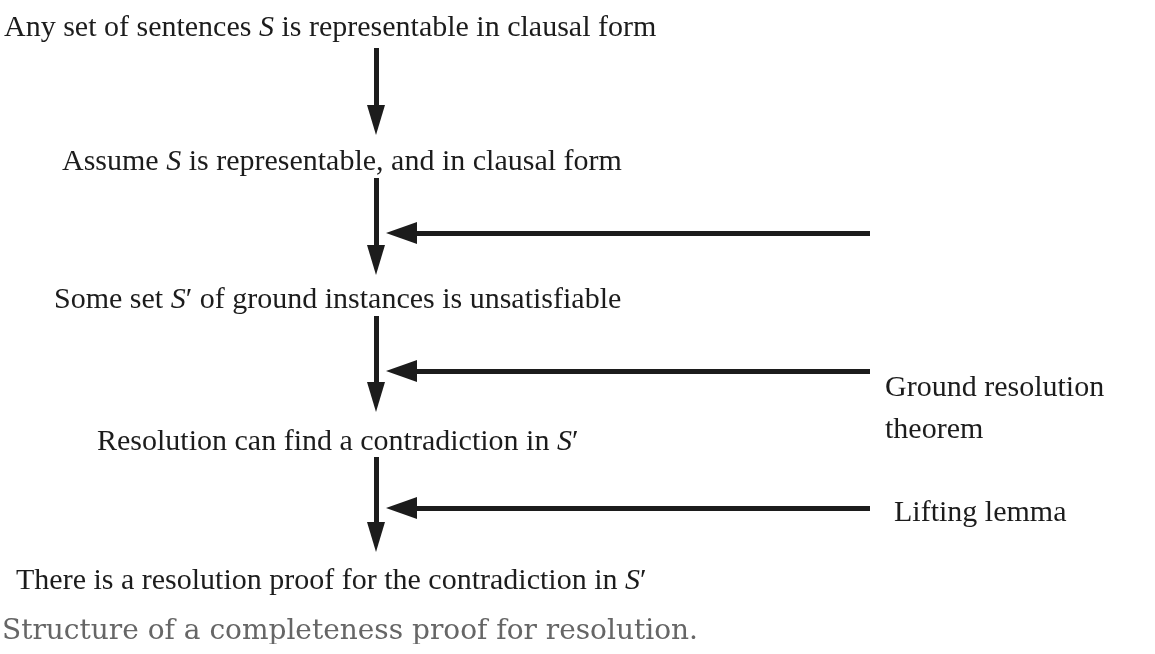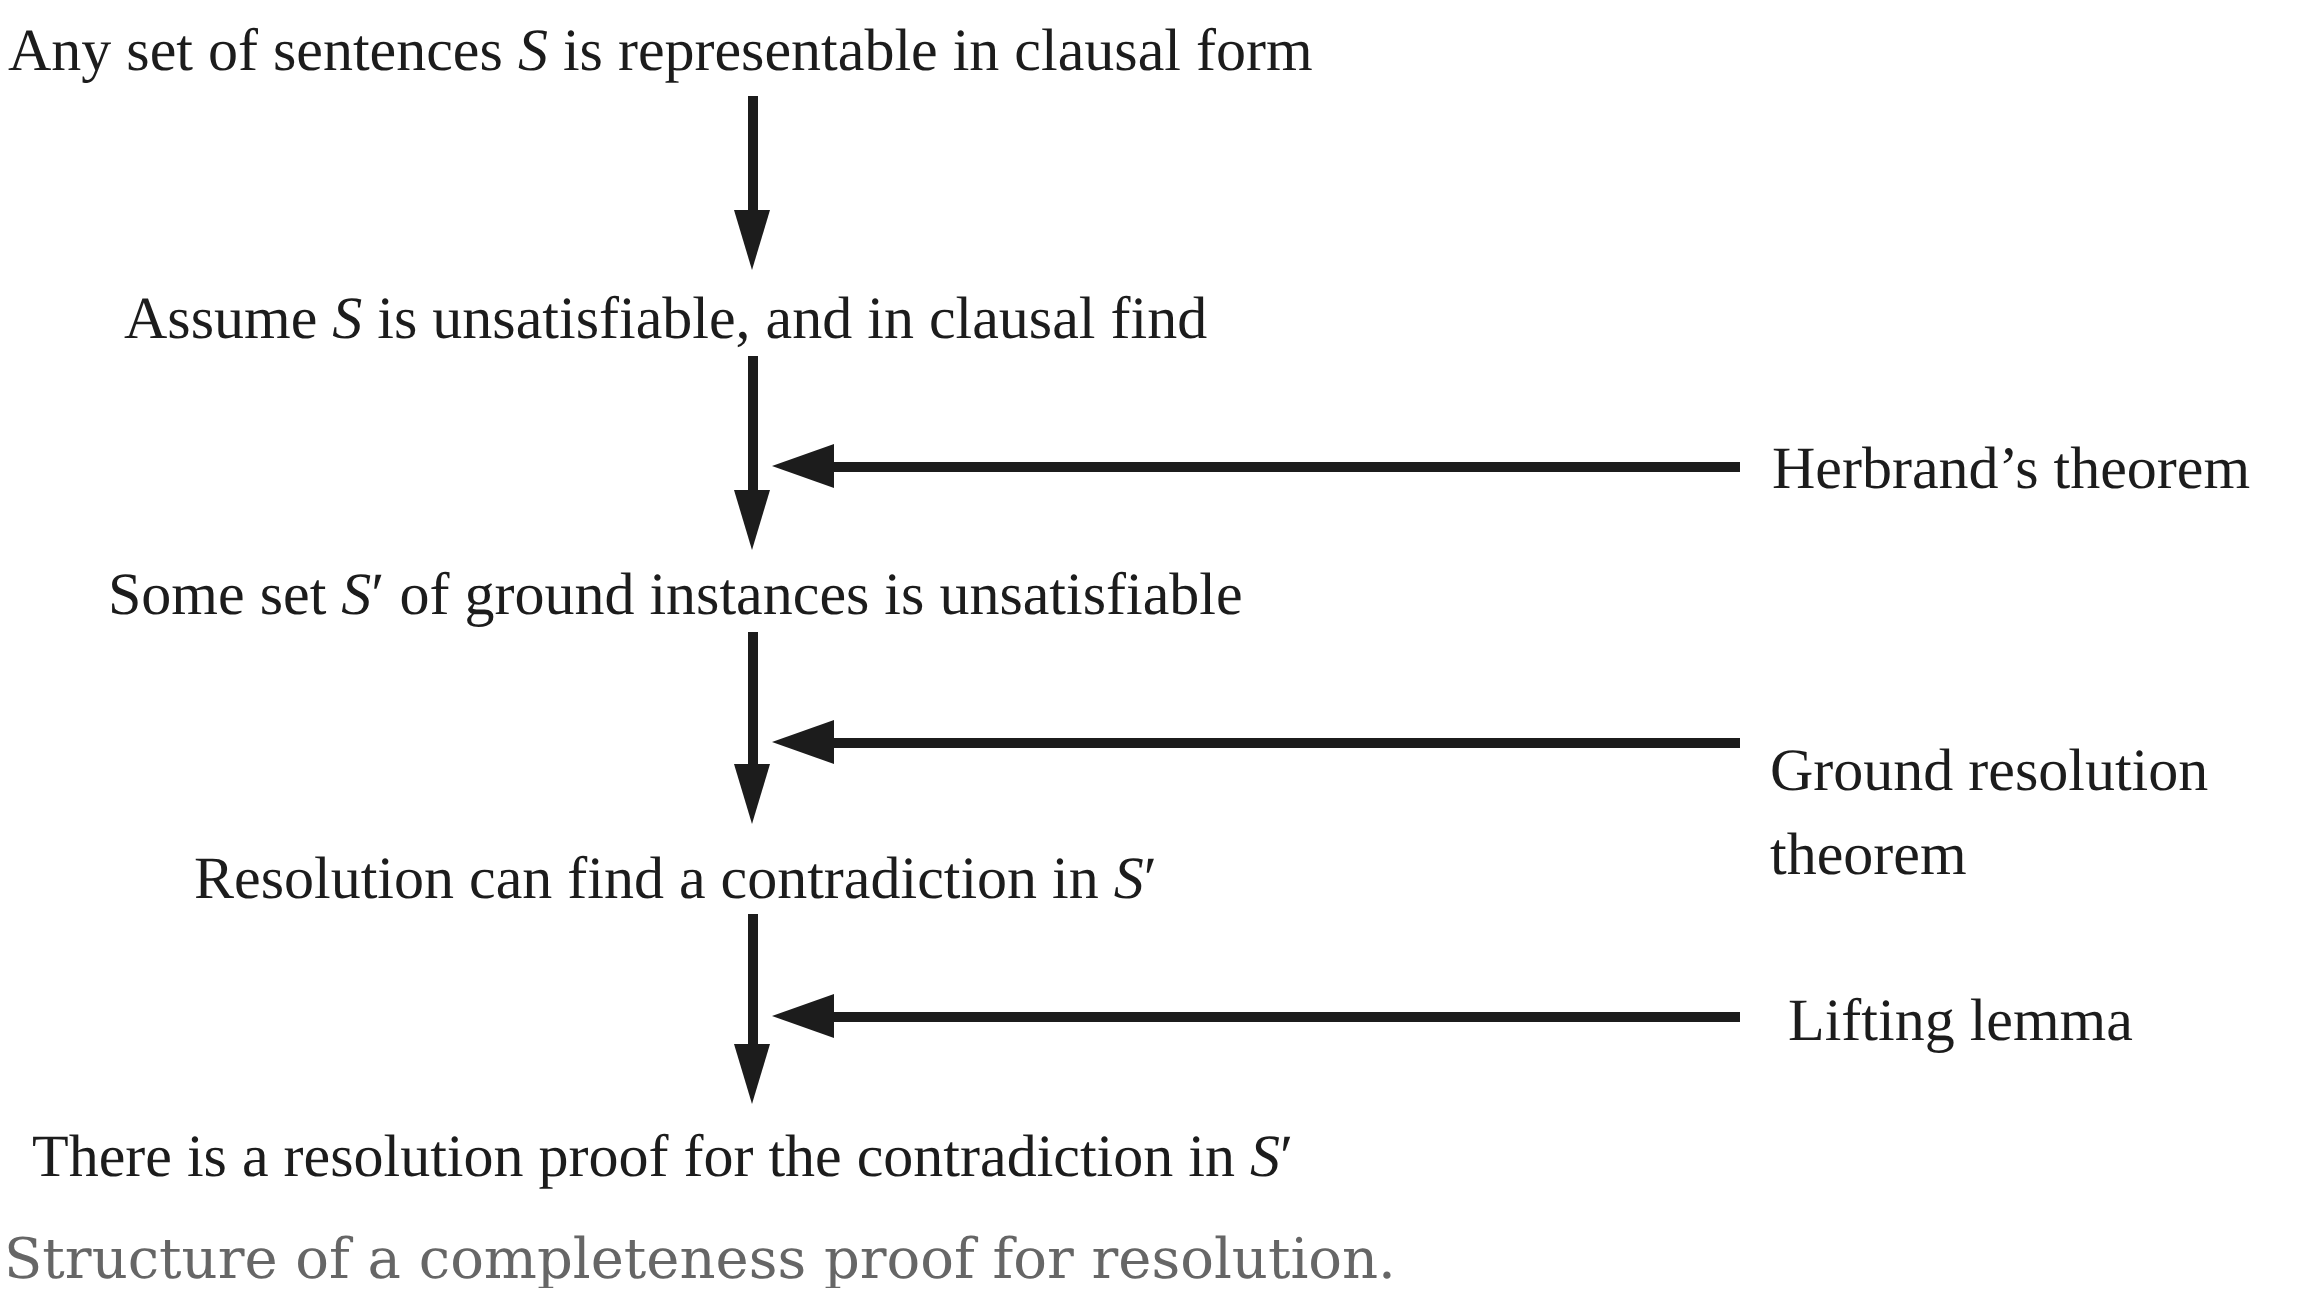--- a/index.html
+++ b/index.html
@@ -80,21 +80,21 @@
     white-space:nowrap;
   }
 </style>
 </head>
 <body>
 
 <div class="figure">
 
   <div class="step" style="left:4px;top:9px;"><span>Any set of sentences </span><span class="italic">S</span><span> is representable in clausal form</span></div>
 
-  <div class="step" style="left:62px;top:143px;"><span>Assume </span><span class="italic">S</span><span> is unsatisfiable, and in clausal find</span></div>
+  <div class="step" style="left:62px;top:143px;"><span>Assume </span><span class="italic">S</span><span> is representable, and in clausal form</span></div>
 
   <div class="step" style="left:54px;top:281px;"><span>Some set </span><span class="italic">S</span><span>′ of ground instances is unsatisfiable</span></div>
 
   <div class="step" style="left:97px;top:423px;"><span>Resolution can find a contradiction in </span><span class="italic">S</span><span>′</span></div>
 
   <div class="step" style="left:16px;top:562px;"><span>There is a resolution proof for the contradiction in </span><span class="italic">S</span><span>′</span></div>
 
   <div class="varrow" style="left:367px;top:48px;height:87px;">
     <div class="shaft"></div>
     <div class="head"></div>
@@ -123,21 +123,20 @@
   <div class="harrow" style="left:386px;top:360px;width:484px;">
     <div class="head"></div>
     <div class="shaft"></div>
   </div>
 
   <div class="harrow" style="left:386px;top:497px;width:484px;">
     <div class="head"></div>
     <div class="shaft"></div>
   </div>
 
-  <div class="side-label" style="left:886px;top:214px;">Herbrand’s theorem</div>
 
   <div class="side-label" style="left:885px;top:330px;margin-top:35px;">
     <div>Ground resolution</div>
     <div>theorem</div>
   </div>
 
   <div class="side-label" style="left:894px;top:490px;">Lifting lemma</div>
 
   <div class="caption">Structure of a completeness proof for resolution.</div>
 

